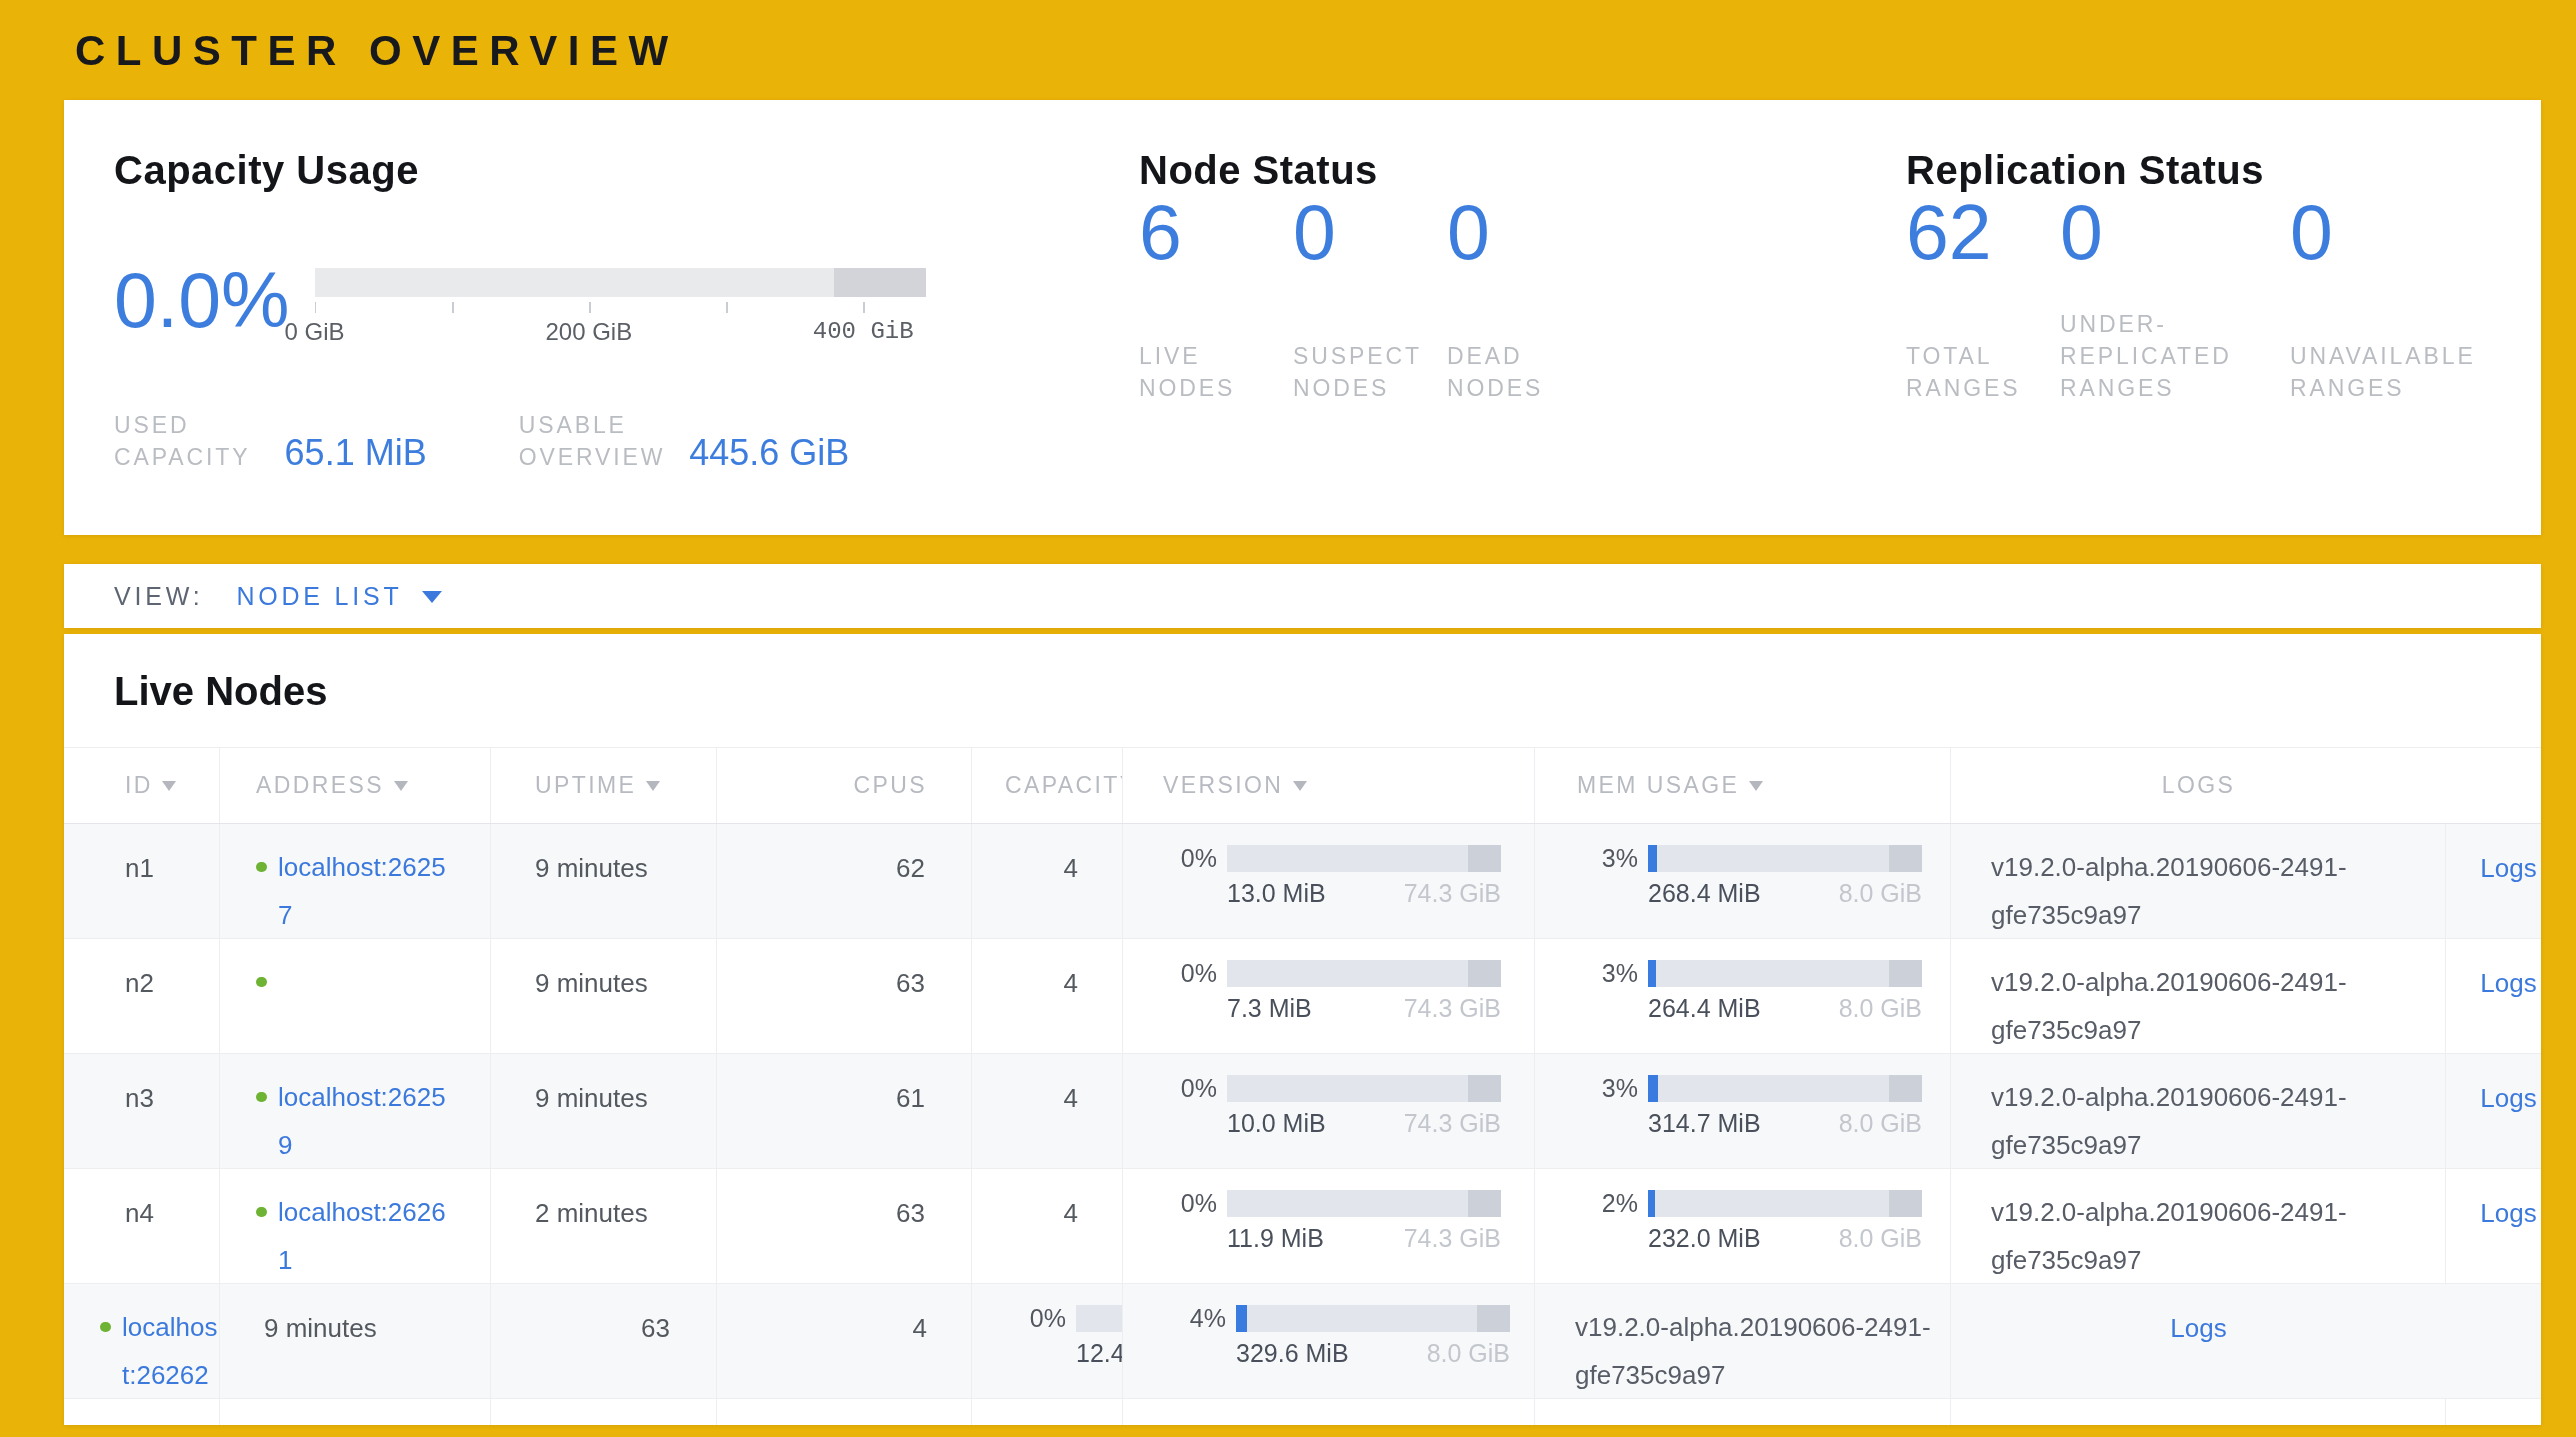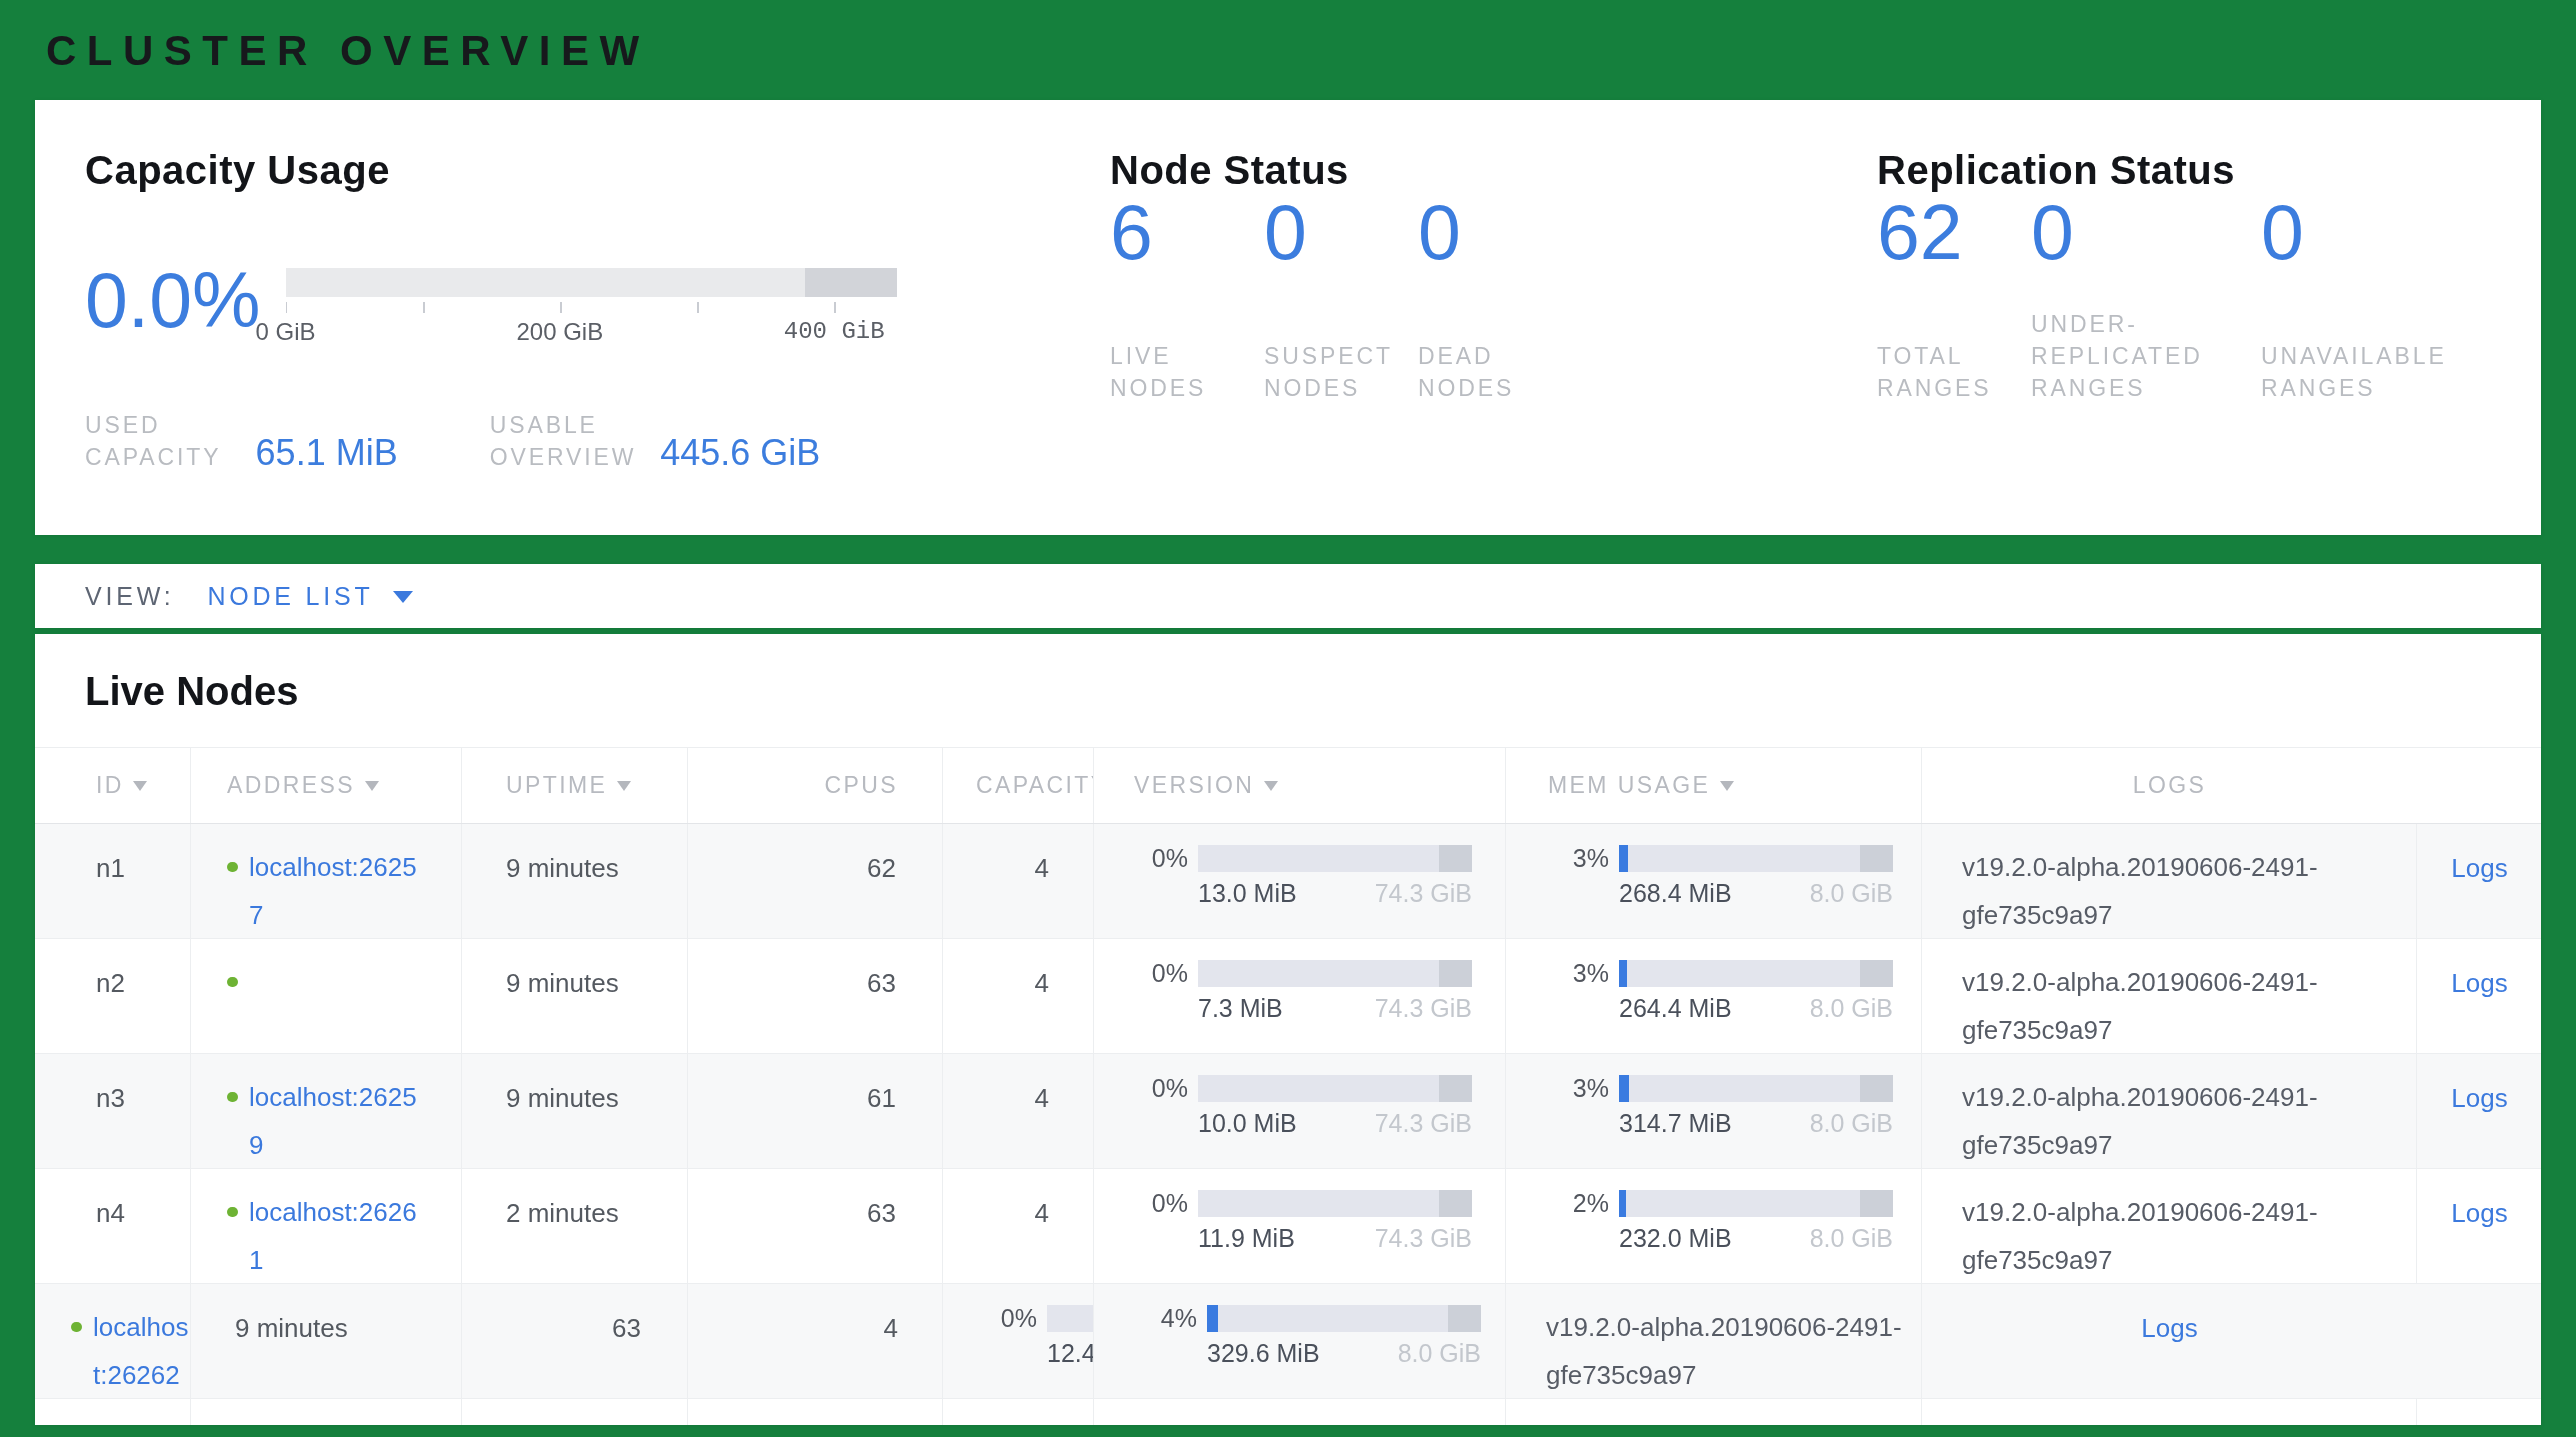--- a/index.html
+++ b/index.html
@@ -1,17 +1,17 @@
 <!DOCTYPE html>
 <html><head>
 <meta charset="utf-8">
 <style>
   html,body{margin:0;padding:0;}
   body{font-family:"Liberation Sans",sans-serif;}
-  .page{width:2576px;height:1438px;background:#15803d;overflow:hidden;box-sizing:border-box;}
+  .page{width:2576px;height:1438px;background:#eab308;overflow:hidden;box-sizing:border-box;padding-left:29px;}
   .page-title{margin:0;padding:27px 0 0 46px;font-size:42px;font-weight:700;letter-spacing:10.5px;color:#17191c;}
   .card{margin:0 35px;background:#ffffff;box-shadow:0 1px 4.8px rgba(0,0,0,0.09);box-sizing:border-box;}
 
   
   .summary-card{margin-top:25px;height:435px;display:flex;padding:48px 0 0 50px;}
   .sec{box-sizing:border-box;}
   .sec-cap{width:1025px;}
   .sec-nodes{width:767px;}
   .sec-rep{flex:1;}
   .sec-title{margin:0;font-size:40px;font-weight:700;color:#131519;letter-spacing:0.5px;}

